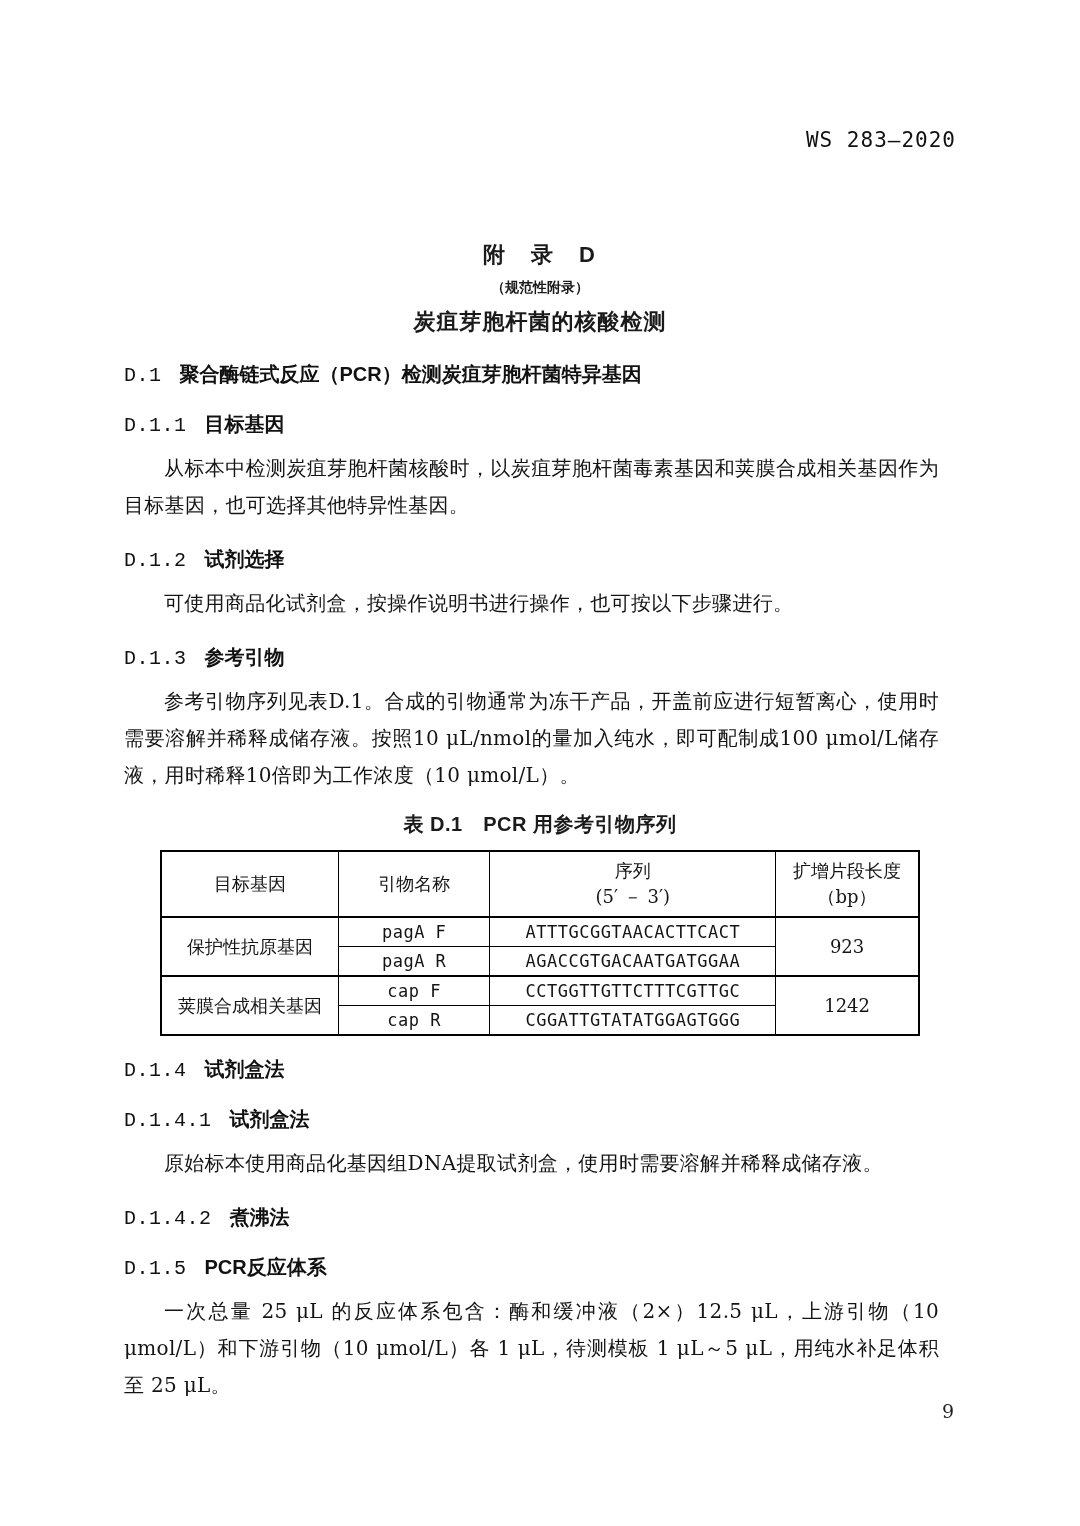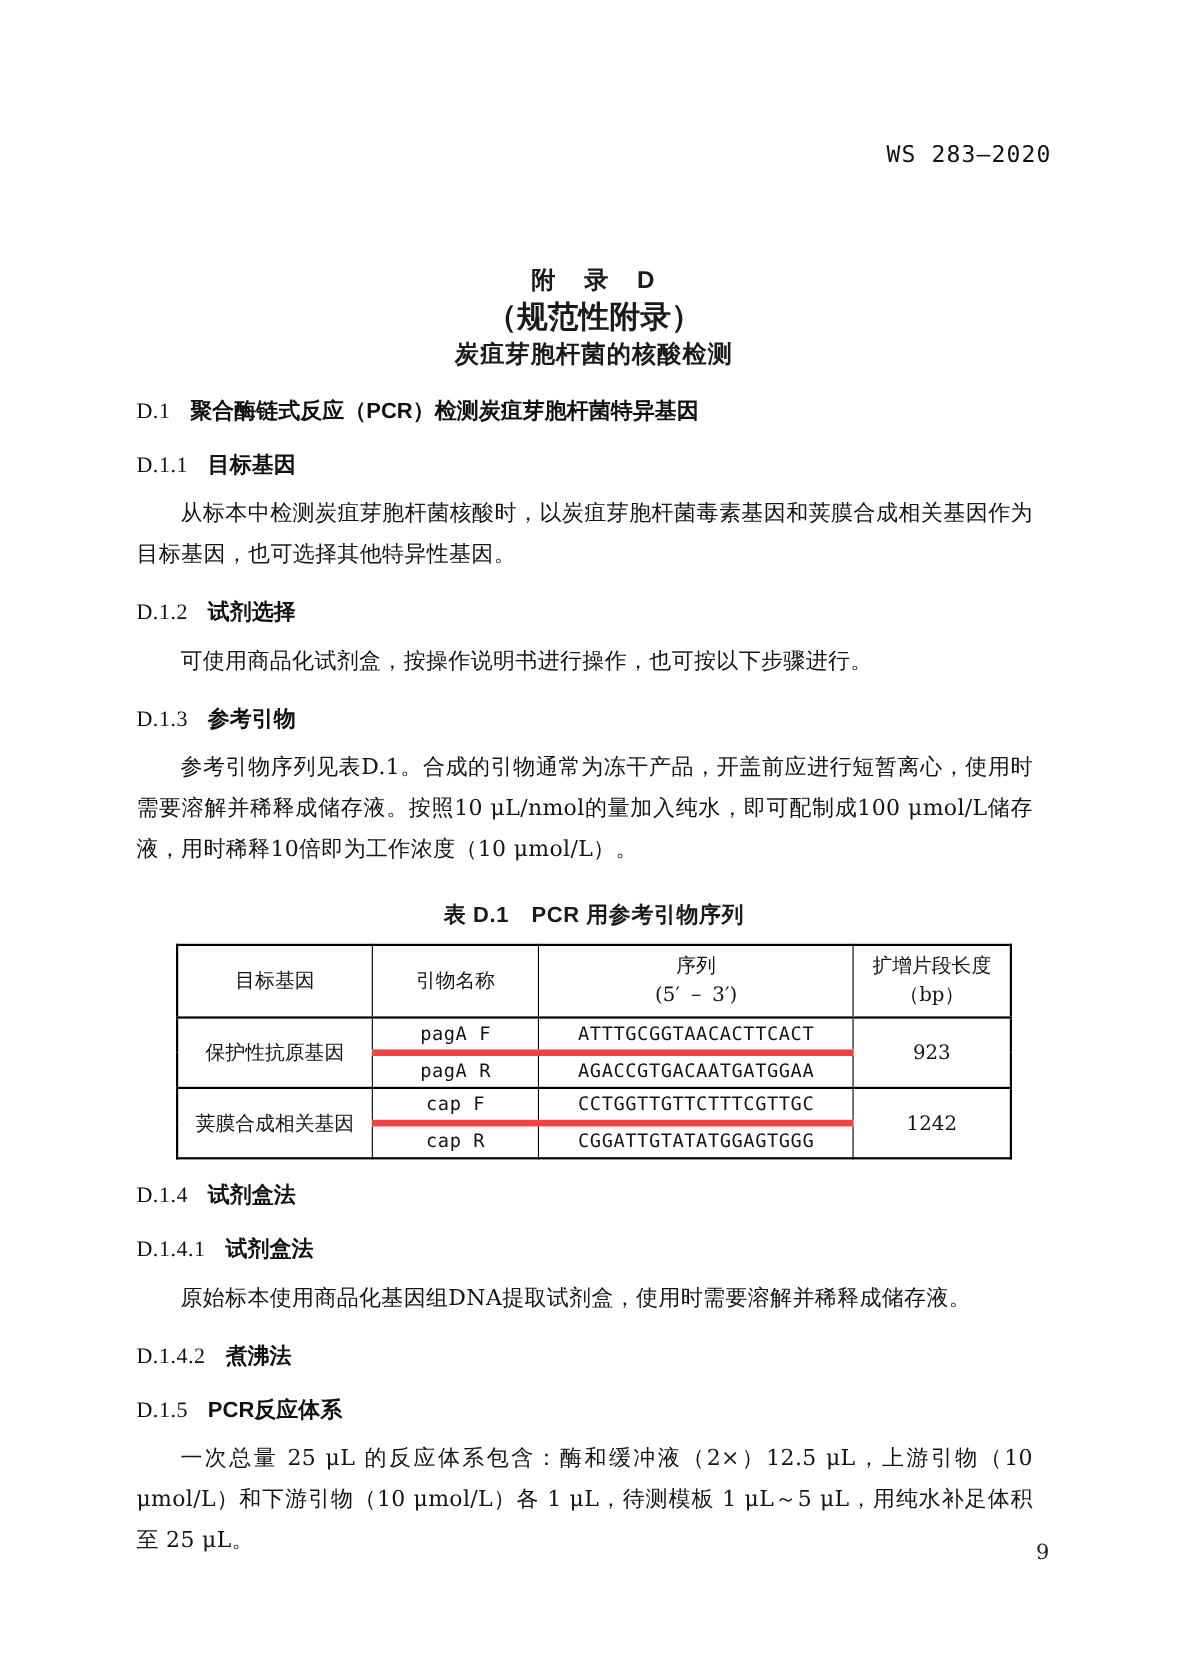--- a/index.html
+++ b/index.html
@@ -21,51 +21,51 @@
     font-size:21px;
     letter-spacing:1px;
     color:#111;
   }
   .appendix{ margin-top:86px; text-align:center; }
   .appendix .l1{
     font-family:"Liberation Sans","DejaVu Sans",sans-serif;
     font-weight:bold;font-size:22px;line-height:34px;letter-spacing:2px;
   }
   .appendix .l2{
-    font-family:Liberation Serif, serif;
-    font-weight:bold;font-size:28px;line-height:33px;
+    font-family:Liberation Mono, monospace;
+    font-weight:bold;font-size:14px;line-height:33px;
   }
   .appendix .l3{
     font-family:"Liberation Sans","DejaVu Sans",sans-serif;
     font-weight:bold;font-size:22px;line-height:34px;letter-spacing:1px;
   }
   h2.sec{
     margin:22px 0 0 0;
     font-size:20px;line-height:27px;
     font-family:"Liberation Sans","DejaVu Sans",sans-serif;
     font-weight:bold;
     color:#111;
   }
   h2.sec .num{
-    font-family:Liberation Serif, serif;
+    font-family:Liberation Mono, monospace;
     font-weight:normal;
     margin-right:18px;
     letter-spacing:0.5px;
   }
   p.body{
     margin:11px 17px 0 0;
     font-size:20px;
     line-height:37px;
     text-align:justify;
     text-indent:2em;
     letter-spacing:0.3px;
     color:#141414;
   }
   .tbl-caption{
-    margin-top:29px;
+    margin-top:17px;
     text-align:center;
     font-family:"Liberation Sans","DejaVu Sans",sans-serif;
     font-weight:bold;
     font-size:20px;
     line-height:27px;
     letter-spacing:0.5px;
   }
   table.primer{
     margin:12px auto 0 auto;
     width:760px;
@@ -88,21 +88,21 @@
     font-family:"DejaVu Serif","Liberation Serif",serif;
     line-height:26px;
   }
   table.primer tbody td{ height:28px; }
   td.mono, .seq{
     font-family:"DejaVu Sans Mono","Liberation Mono",monospace;
     font-size:17px;
     letter-spacing:0.5px;
   }
   tr.group-start td{ border-top:2px solid #000; }
-  tr.sub td{ border-top:6px solid #ef4444; }
+  tr.sub td{ border-top:1px solid #ef4444; }
   .footer-page{
     position:absolute;
     right:126px;
     bottom:104px;
     font-size:19px;
     font-family:"DejaVu Serif","Liberation Serif",serif;
     color:#222;
   }
 </style>
 </head>

